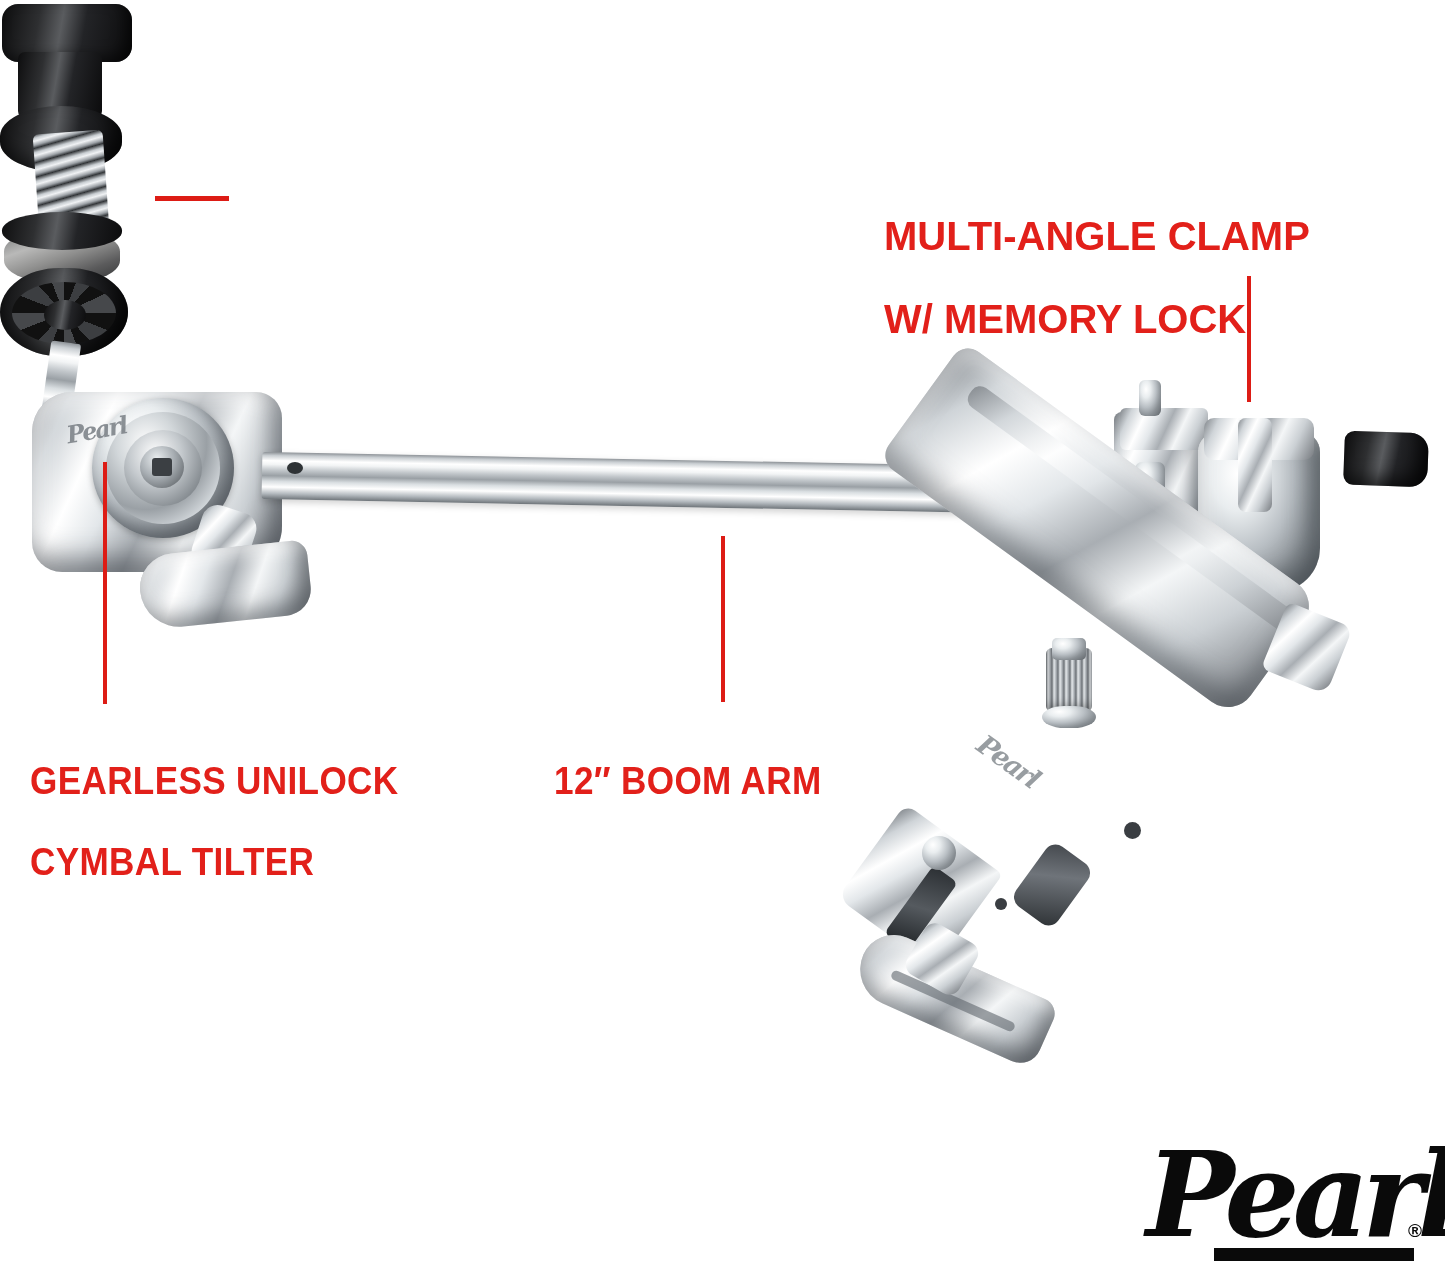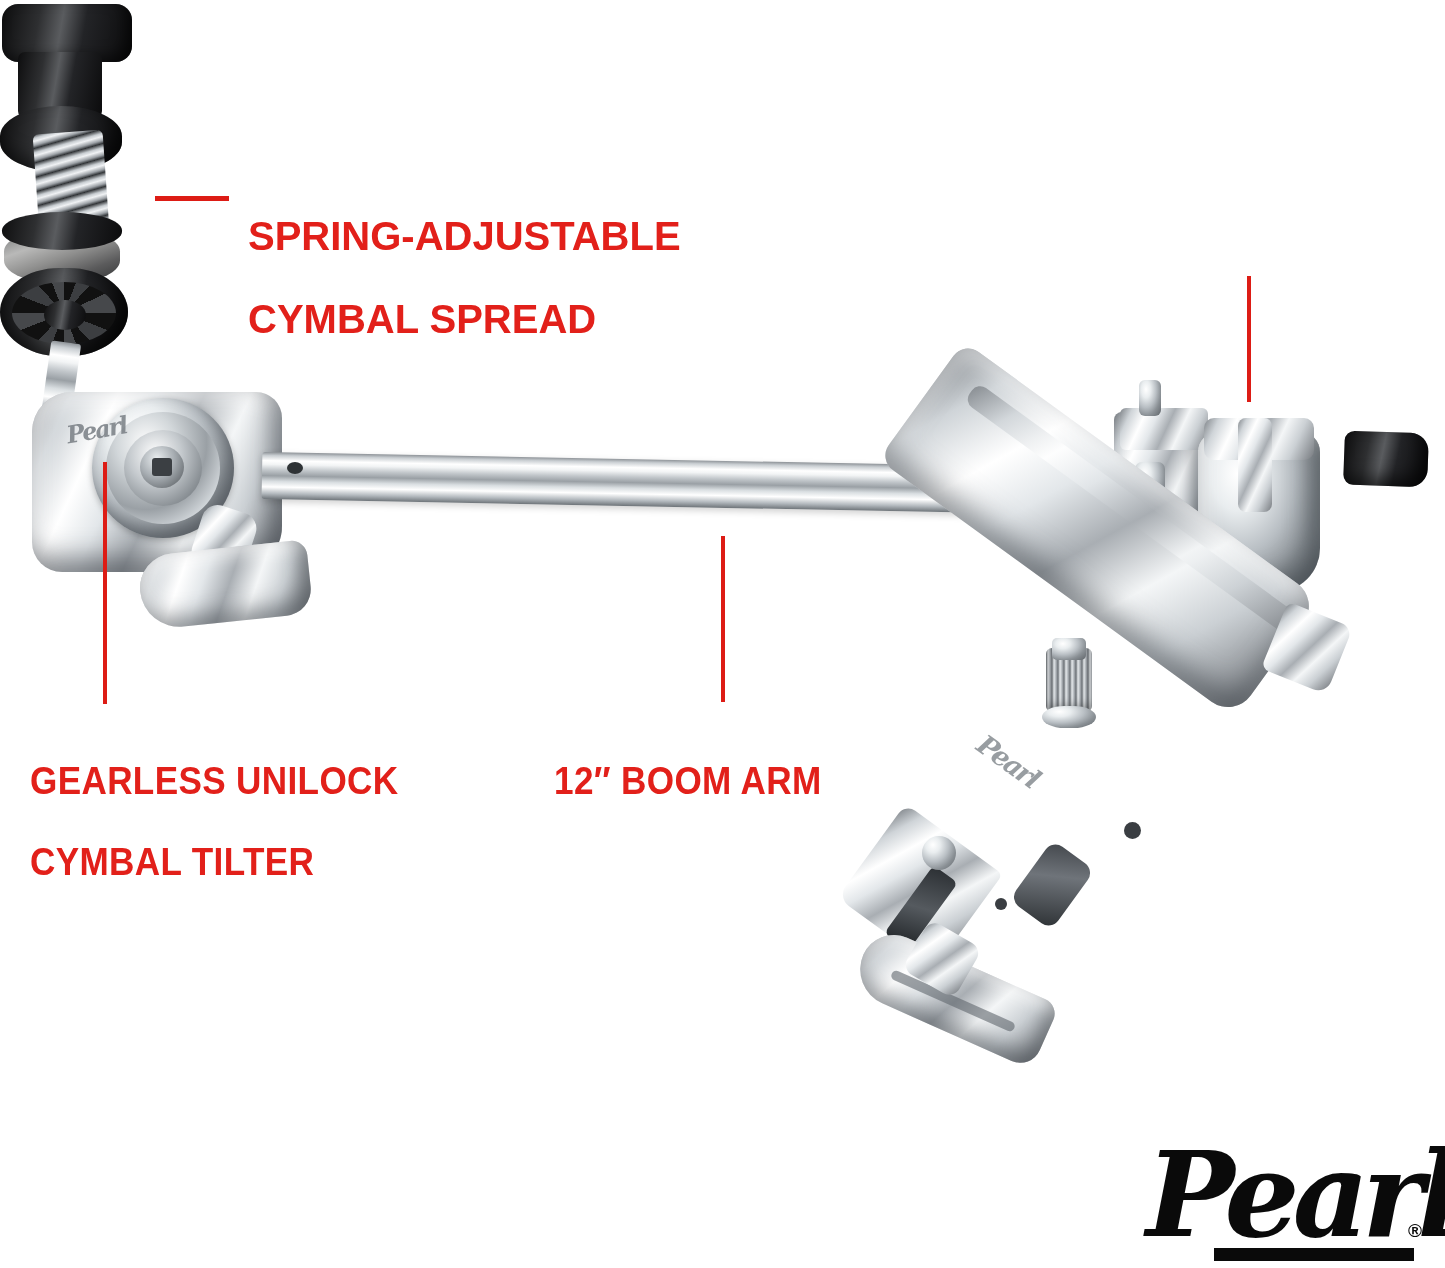--- a/index.html
+++ b/index.html
@@ -230,25 +230,25 @@
   </div>
 
   <div class="leader h" style="left:155px;top:196px;width:74px;"></div>
 
   <div class="leader v" style="left:1247px;top:276px;height:126px;"></div>
 
   <div class="leader v" style="left:103px;top:462px;height:242px;"></div>
 
   <div class="leader v" style="left:721px;top:536px;height:166px;"></div>
 
-  <div class="callout top" style="left:248px;top:174px;width:520px;">
-    <div>SPRING-ADJUSTABLE</div>
-    <div>CYMBAL SPREAD</div>
-  </div>
-
+
+  <div class="callout top" style="left:884px;top:174px;width:500px;">
+    <div>MULTI-ANGLE CLAMP</div>
+    <div>W/ MEMORY LOCK</div>
+  </div>
 
   <div class="callout bot" style="left:30px;top:720px;width:560px;">
     <div>GEARLESS UNILOCK</div>
     <div>CYMBAL TILTER</div>
   </div>
 
   <div class="callout bot" style="left:554px;top:720px;width:420px;">
     <div>12″ BOOM ARM</div>
   </div>
 

